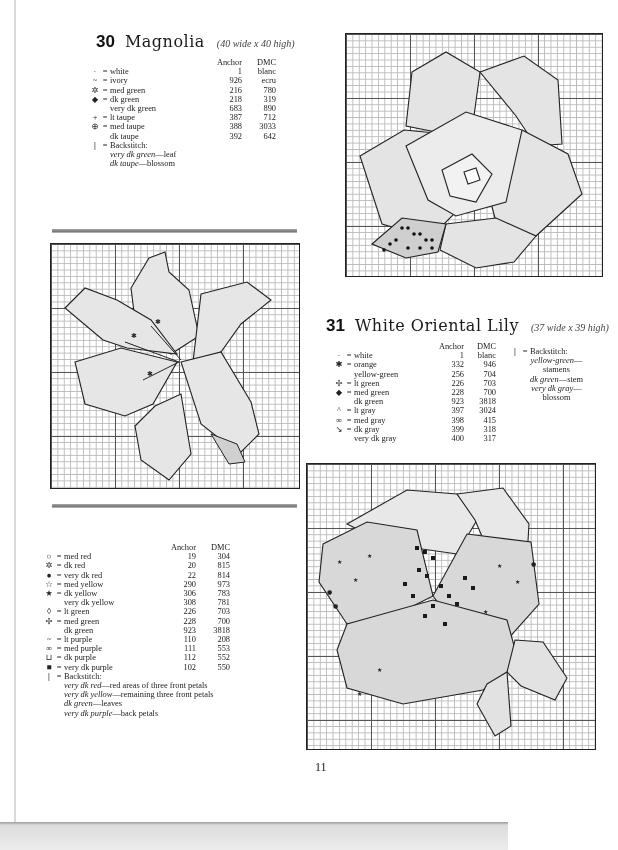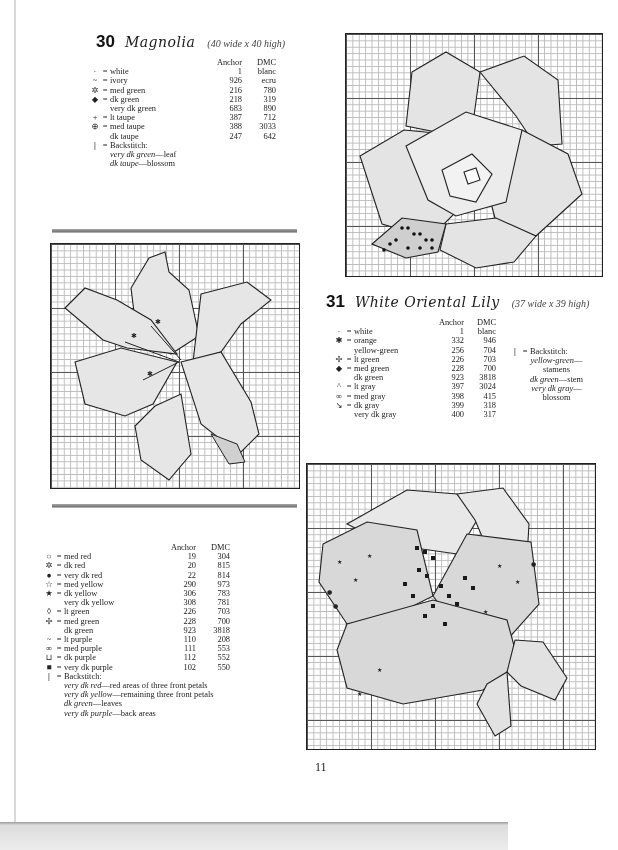--- a/index.html
+++ b/index.html
@@ -1,21 +1,21 @@
 <!DOCTYPE html>
 <html><head>
 <meta charset="utf-8">
 <style>
   html, body { margin:0; padding:0; }
   body { width:618px; height:850px; background:#ffffff; position:relative; overflow:hidden; font-family:"DejaVu Serif", serif; color:#1a1a1a; }
   .binding { position:absolute; left:14px; top:0; width:2px; height:850px; background:#d9d9d9; }
   .abs { position:absolute; }
   .title-row { display:flex; align-items:baseline; white-space:nowrap; }
   .num { font-family:"Liberation Sans", sans-serif; font-weight:bold; font-size:17px; color:#111; margin-right:10px; }
-  .name { font-family:"DejaVu Serif", serif; font-size:14px; font-style:italic; letter-spacing:0.5px; margin-right:12px; }
+  .name { font-family:"DejaVu Serif", serif; font-size:16px; letter-spacing:0.5px; margin-right:12px; }
   .size { font-family:"Liberation Serif", serif; font-size:10px; font-style:italic; color:#444; }
   table.key { border-collapse:collapse; font-family:"Liberation Serif", serif; font-size:8.4px; line-height:9.2px; color:#222; }
   table.key td { padding:0; vertical-align:top; white-space:nowrap; }
   table.key th { font-weight:normal; font-size:8.4px; padding:0; text-align:right; }
   td.sym { width:10px; text-align:center; }
   td.eq { width:10px; text-align:center; }
   td.col { text-align:right; }
   .note { font-style:italic; }
   .sep { position:absolute; height:4px; background:linear-gradient(#a9a9a9,#777 60%,#c7c7c7); }
   .grid { position:absolute; border:1px solid #222; background-color:#fff;
@@ -98,21 +98,21 @@
           <td class="sym">⊕</td>
           <td class="eq">=</td>
           <td>med taupe</td>
           <td class="col">388</td>
           <td class="col">3033</td>
         </tr>
         <tr>
           <td class="sym"></td>
           <td class="eq"></td>
           <td style="padding-left: 0px;">dk taupe</td>
-          <td class="col">247</td>
+          <td class="col">392</td>
           <td class="col">642</td>
         </tr>
         <tr>
           <td class="sym" style="font-weight: bold;">|</td>
           <td class="eq">=</td>
           <td colspan="3">Backstitch:</td>
         </tr>
         <tr>
           <td></td>
           <td></td>
@@ -178,21 +178,21 @@
     </g>
     <g font-size="7" fill="#222">
         <text x="80" y="94">✱</text>
         <text x="96" y="132">✱</text>
         <text x="104" y="80">✱</text>
       </g>
     <polygon points="124,0 120,-6 128,-6" fill="#111"></polygon>
   </svg>
 </div>
 
-<div class="abs" style="left:326px; top:292px;">
+<div class="abs" style="left:326px; top:316px;">
   <div class="title-row">
     <span class="num">31</span>
     <span class="name">White Oriental Lily</span>
     <span class="size">(37 wide x 39 high)</span>
   </div>
   <table class="key" style="margin-top:6px; margin-left:8px;">
     <tbody>
         <tr>
       <td></td>
           <td></td>
@@ -478,21 +478,21 @@
           <td colspan="3"><span class="note">very dk yellow</span><span>—remaining three front petals</span></td>
         </tr>
         <tr>
           <td></td>
           <td></td>
           <td colspan="3"><span class="note">dk green</span><span>—leaves</span></td>
         </tr>
         <tr>
           <td></td>
           <td></td>
-          <td colspan="3"><span class="note">very dk purple</span><span>—back areas</span></td>
+          <td colspan="3"><span class="note">very dk purple</span><span>—back petals</span></td>
         </tr>
       </tbody>
   </table>
 </div>
 
 <div class="abs pagenum" style="left:315px; top:760px;">11</div>
 
 <div class="footer-band">
   <div class="watermark">sanna2222 • Бэйбики • babiki.ru</div>
 </div>

